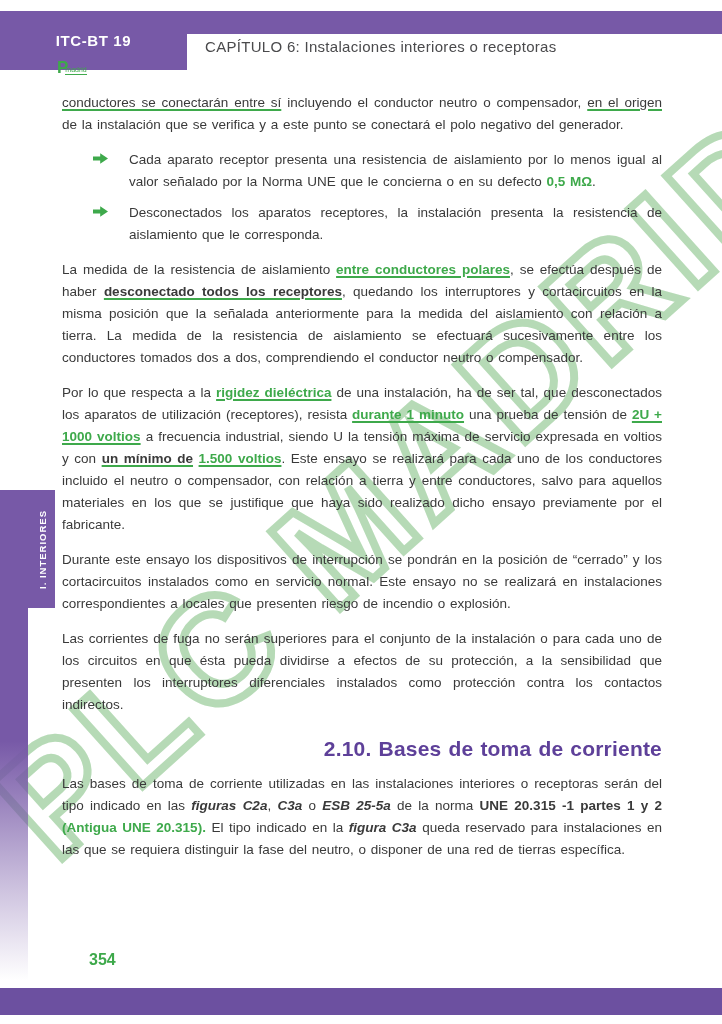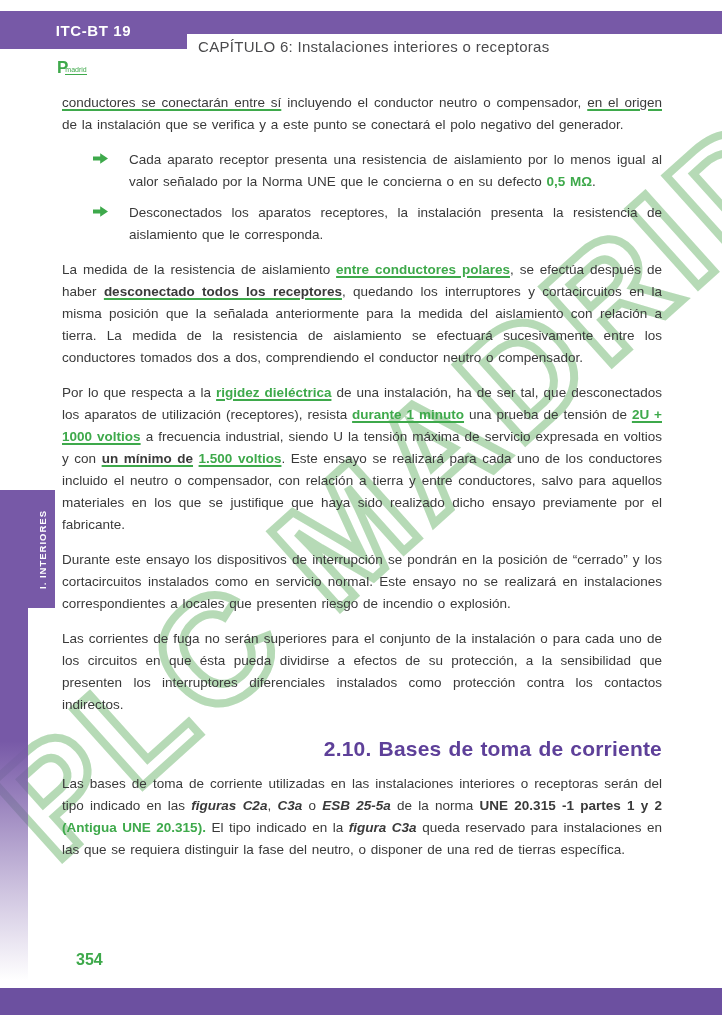--- a/index.html
+++ b/index.html
@@ -3,29 +3,29 @@
 <meta charset="utf-8">
 <style>
   html,body{margin:0;padding:0;background:#e8e8e8;}
   .page{
     position:relative;width:722px;height:1024px;margin:0 auto;
     background:#ffffff;overflow:hidden;
     font-family:"Liberation Sans",sans-serif;
   }
   
   .band-code{
-    position:absolute;left:0;top:11px;width:187px;height:38px;
+    position:absolute;left:0;top:11px;width:187px;height:59px;
     background:#7759A7;color:#fff;display:flex;align-items:center;justify-content:center;
     font-weight:bold;font-size:15px;letter-spacing:.6px;z-index:5;
   }
   .band-top{
     position:absolute;left:187px;top:11px;right:0;height:23px;background:#7759A7;z-index:5;
   }
   .chapter-box{
-    position:absolute;left:187px;top:34px;right:0;height:24px;background:#fff;
+    position:absolute;left:194px;top:34px;right:0;height:24px;background:#fff;
     display:flex;align-items:center;padding-left:11px;z-index:5;
     color:#4A4A4C;font-size:15px;letter-spacing:.3px;
   }
   
   .logo{position:absolute;left:57px;top:59px;z-index:5;display:flex;align-items:flex-end;line-height:1;}
   .logo .logo-mark{color:#3EA94B;font-weight:bold;font-size:17px;letter-spacing:-1px;}
   .logo .logo-name{color:#3EA94B;font-size:7px;margin-left:-2px;margin-bottom:1px;border-bottom:1px solid #3EA94B;padding-bottom:1px;}
   
   .watermark{position:absolute;left:0;top:0;z-index:1;pointer-events:none;}
   
@@ -57,21 +57,21 @@
   }
   .sidebar-tab span{
     writing-mode:vertical-rl;transform:rotate(180deg);
     color:#fff;font-size:9.5px;font-weight:bold;letter-spacing:1px;white-space:nowrap;
   }
   .sidebar-strip{
     position:absolute;left:0;top:608px;width:28px;height:380px;z-index:3;
     background:linear-gradient(to bottom,#7759A7 0%,#7759A7 35%,rgba(119,89,167,.35) 75%,rgba(119,89,167,0) 98%);
   }
   
-  .page-number{position:absolute;left:76px;top:951px;color:#3EA94B;font-weight:bold;font-size:16px;z-index:4;}
+  .page-number{position:absolute;left:89px;top:951px;color:#3EA94B;font-weight:bold;font-size:16px;z-index:4;}
   .bottom-bar{position:absolute;left:0;top:988px;width:722px;height:27px;background:#6C50A0;z-index:4;}
 </style>
 </head>
 <body>
 
 <div class="page">
 
   <svg class="watermark" width="722" height="1024" viewBox="0 0 722 1024">
     <text transform="translate(55 865) rotate(-42)" font-family="Liberation Sans, sans-serif" font-size="150" font-weight="bold" letter-spacing="8" fill="none" stroke="#9BCD9B" stroke-width="8" opacity="0.72">PLC MADRID</text>
   </svg>

